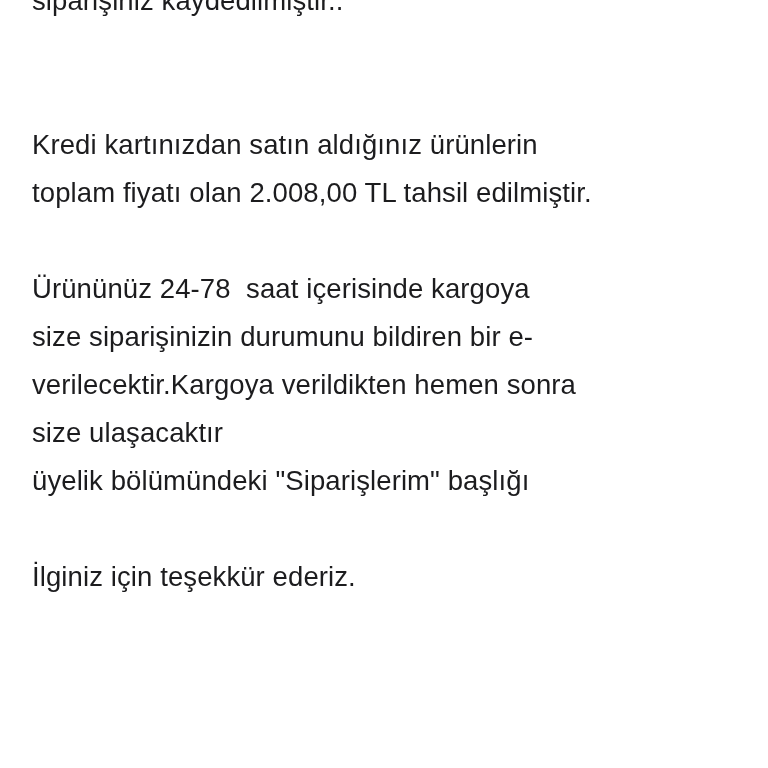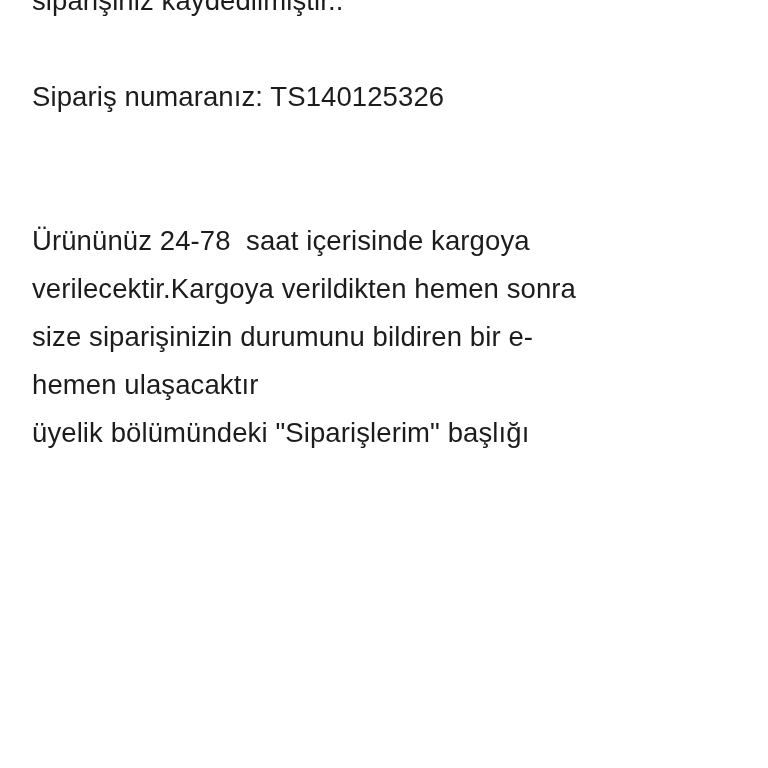--- a/index.html
+++ b/index.html
@@ -34,22 +34,24 @@
       display: block;
       height: 48px;
     }
   </style>
 </head>
 <body>
 
 <div class="message">
   <span class="line">siparişiniz kaydedilmiştir..</span>
   <span class="blank"></span>
-  <span class="line">Sipariş numaranız: TS140125326</span>
   <span class="blank"></span>
+  <span class="line">Kredi kartınızdan satın aldığınız ürünlerin</span>
+  <span class="line">toplam fiyatı olan 2.008,00 TL tahsil edilmiştir.</span>
   <span class="blank"></span>
   <span class="line">Ürününüz 24-78  saat içerisinde kargoya</span>
+  <span class="line">size siparişinizin durumunu bildiren bir e-</span>
   <span class="line">verilecektir.Kargoya verildikten hemen sonra</span>
-  <span class="line">size siparişinizin durumunu bildiren bir e-</span>
-  <span class="line">hemen ulaşacaktır</span>
+  <span class="line">size ulaşacaktır</span>
   <span class="line">üyelik bölümündeki "Siparişlerim" başlığı</span>
   <span class="blank"></span>
+  <span class="line">İlginiz için teşekkür ederiz.</span>
 </div>
 
 </body></html>

